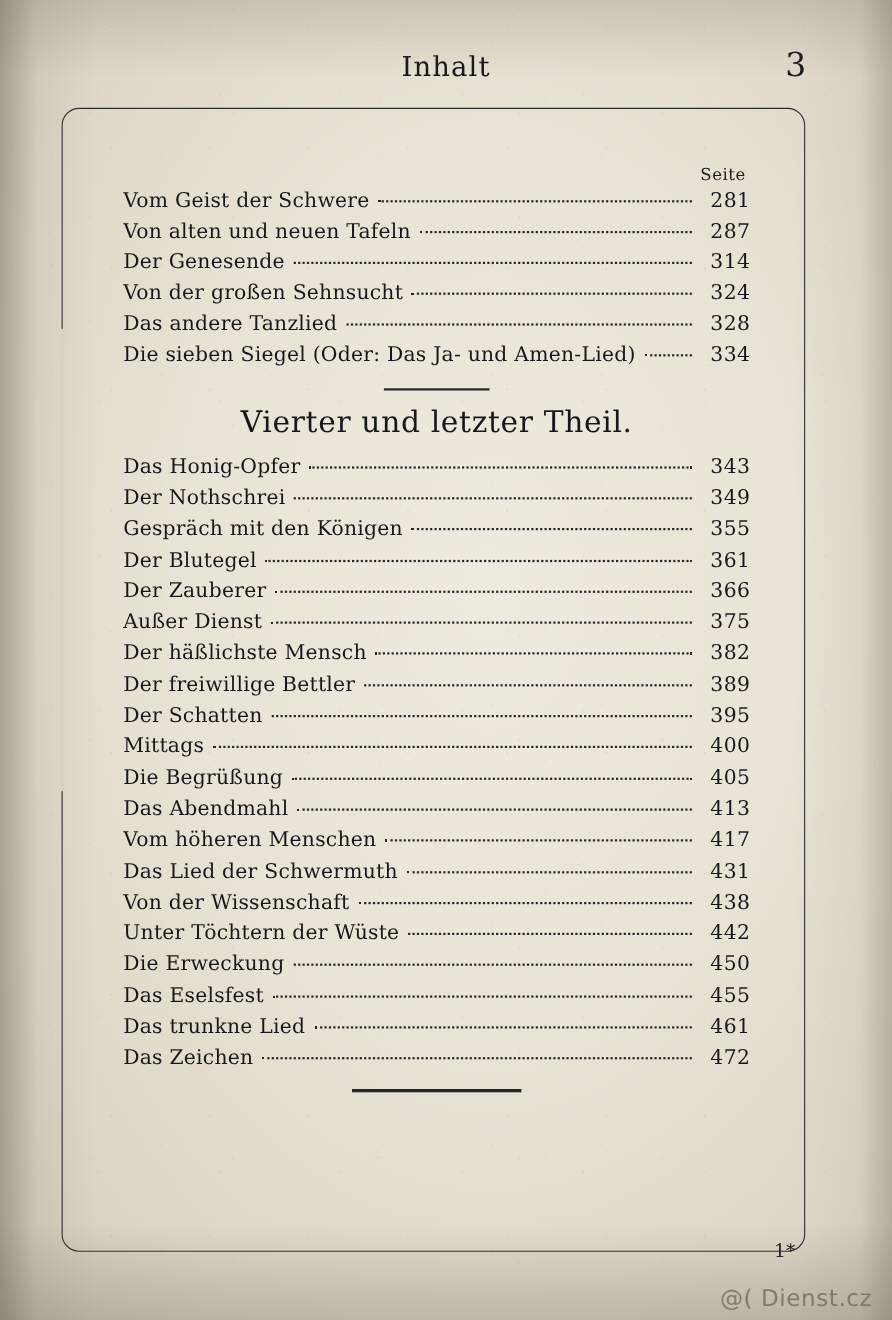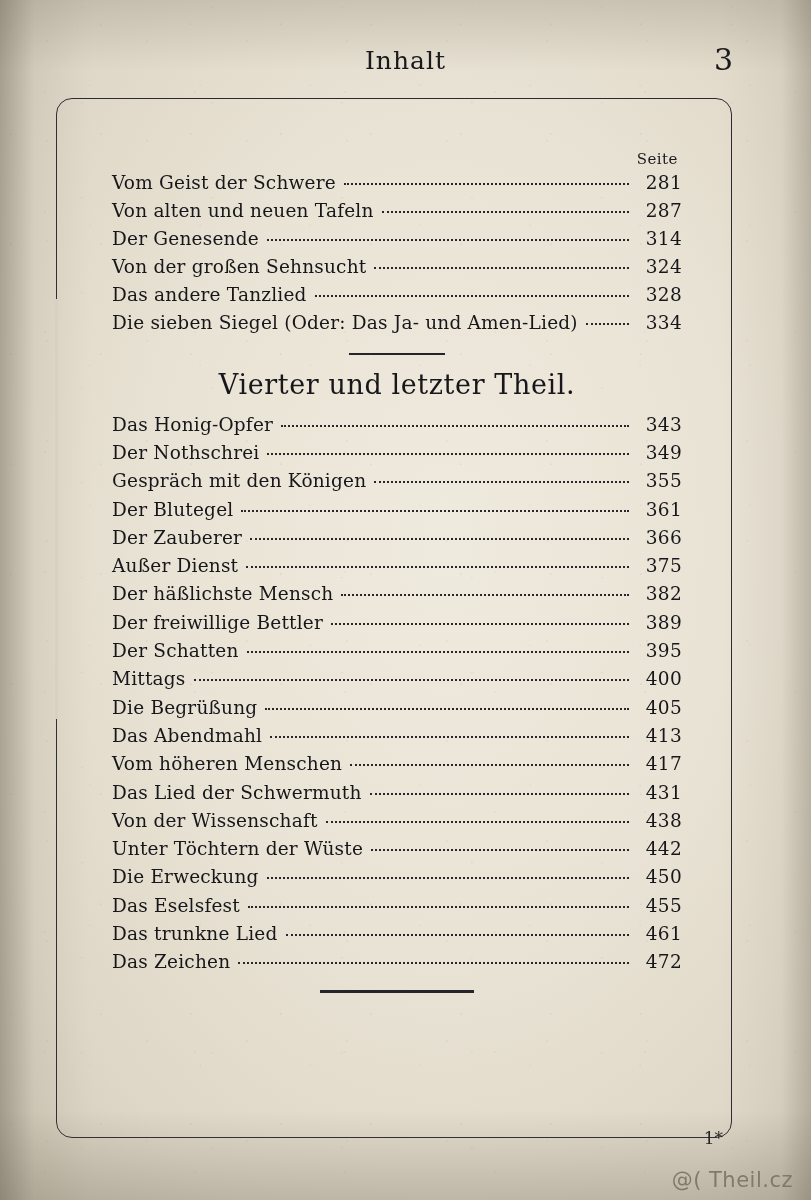--- a/index.html
+++ b/index.html
@@ -370,15 +370,15 @@
     <div class="long-rule"></div>
   </div>
 
   <div id="signature-mark">1*</div>
 
   <div id="speckle"></div>
   <div id="vignette"></div>
 
   <div id="watermark">
     <span class="at">@(</span>
-    <span>Theil.cz</span>
+    <span>Dienst.cz</span>
   </div>
 </div>
 
 </body></html>

